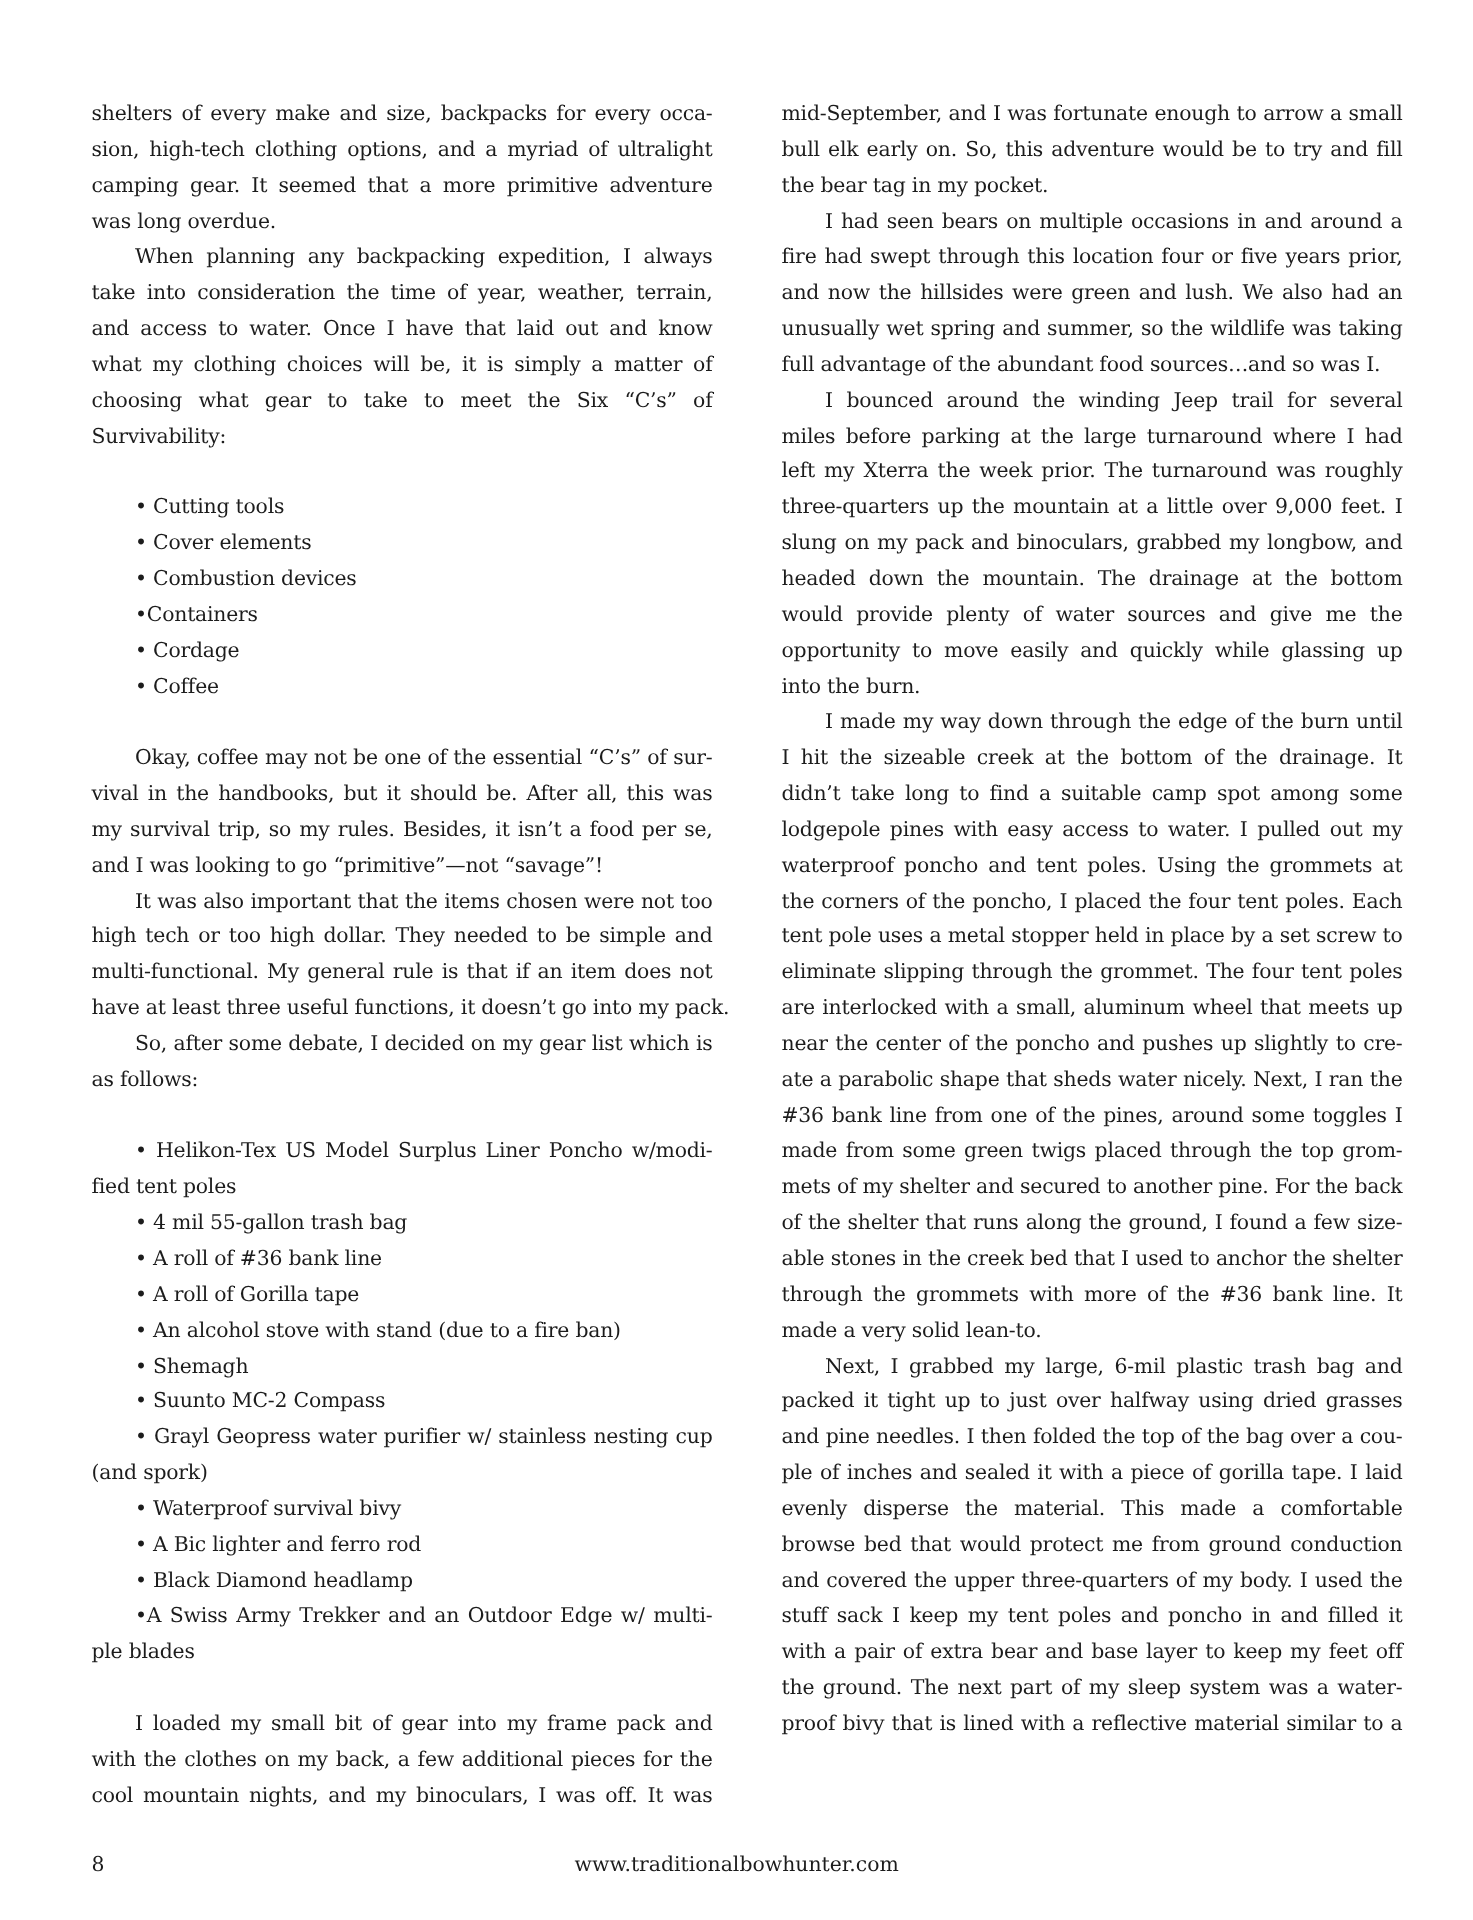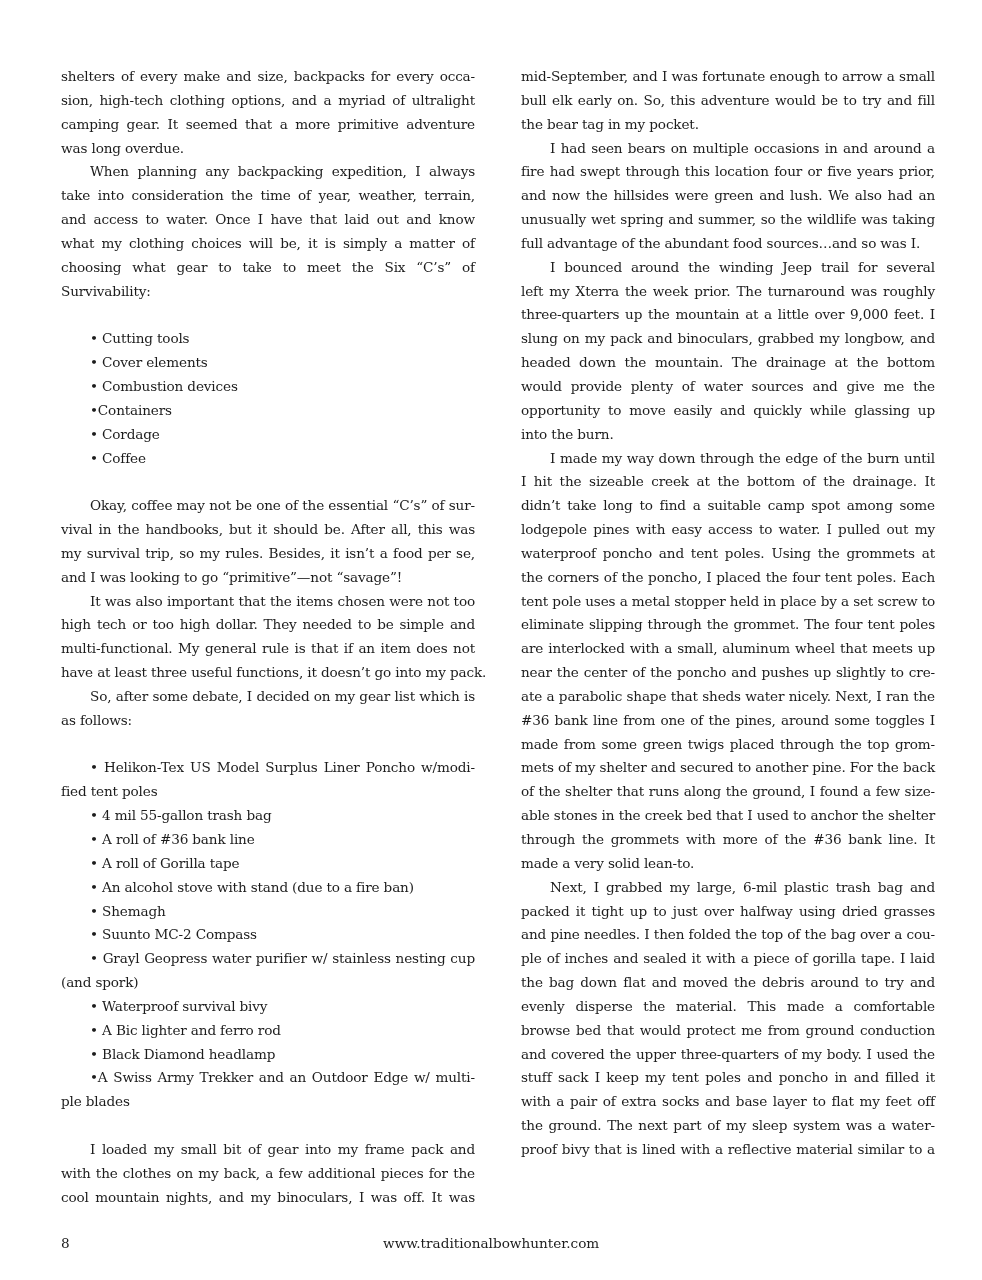--- a/index.html
+++ b/index.html
@@ -76,20 +76,21 @@
 <div class="col" id="col-right">
     <span class="ln">mid-September, and I was fortunate enough to arrow a small</span>
     <span class="ln">bull elk early on. So, this adventure would be to try and fill</span>
     <span class="ln last">the bear tag in my pocket.</span>
     <span class="ln indent">I had seen bears on multiple occasions in and around a</span>
     <span class="ln">fire had swept through this location four or five years prior,</span>
     <span class="ln">and now the hillsides were green and lush. We also had an</span>
     <span class="ln">unusually wet spring and summer, so the wildlife was taking</span>
     <span class="ln last">full advantage of the abundant food sources…and so was I.</span>
     <span class="ln indent">I bounced around the winding Jeep trail for several</span>
+    <span class="ln">miles before parking at the large turnaround where I had</span>
     <span class="ln">left my Xterra the week prior. The turnaround was roughly</span>
     <span class="ln">three-quarters up the mountain at a little over 9,000 feet. I</span>
     <span class="ln">slung on my pack and binoculars, grabbed my longbow, and</span>
     <span class="ln">headed down the mountain. The drainage at the bottom</span>
     <span class="ln">would provide plenty of water sources and give me the</span>
     <span class="ln">opportunity to move easily and quickly while glassing up</span>
     <span class="ln last">into the burn.</span>
     <span class="ln indent">I made my way down through the edge of the burn until</span>
     <span class="ln">I hit the sizeable creek at the bottom of the drainage. It</span>
     <span class="ln">didn’t take long to find a suitable camp spot among some</span>
@@ -105,24 +106,23 @@
     <span class="ln">made from some green twigs placed through the top grom-</span>
     <span class="ln">mets of my shelter and secured to another pine. For the back</span>
     <span class="ln">of the shelter that runs along the ground, I found a few size-</span>
     <span class="ln">able stones in the creek bed that I used to anchor the shelter</span>
     <span class="ln">through the grommets with more of the #36 bank line. It</span>
     <span class="ln last">made a very solid lean-to.</span>
     <span class="ln indent">Next, I grabbed my large, 6-mil plastic trash bag and</span>
     <span class="ln">packed it tight up to just over halfway using dried grasses</span>
     <span class="ln">and pine needles. I then folded the top of the bag over a cou-</span>
     <span class="ln">ple of inches and sealed it with a piece of gorilla tape. I laid</span>
-    <span class="ln">the bag down flat and moved the debris around to try and</span>
     <span class="ln">evenly disperse the material. This made a comfortable</span>
     <span class="ln">browse bed that would protect me from ground conduction</span>
     <span class="ln">and covered the upper three-quarters of my body. I used the</span>
     <span class="ln">stuff sack I keep my tent poles and poncho in and filled it</span>
-    <span class="ln">with a pair of extra socks and base layer to flat my feet off</span>
+    <span class="ln">with a pair of extra bear and base layer to keep my feet off</span>
     <span class="ln">the ground. The next part of my sleep system was a water-</span>
     <span class="ln">proof bivy that is lined with a reflective material similar to a</span>
   </div>
 
 <div class="footer" id="page-number">8</div>
 <div class="footer" id="site-url">www.traditionalbowhunter.com</div>
 
 </body></html>

